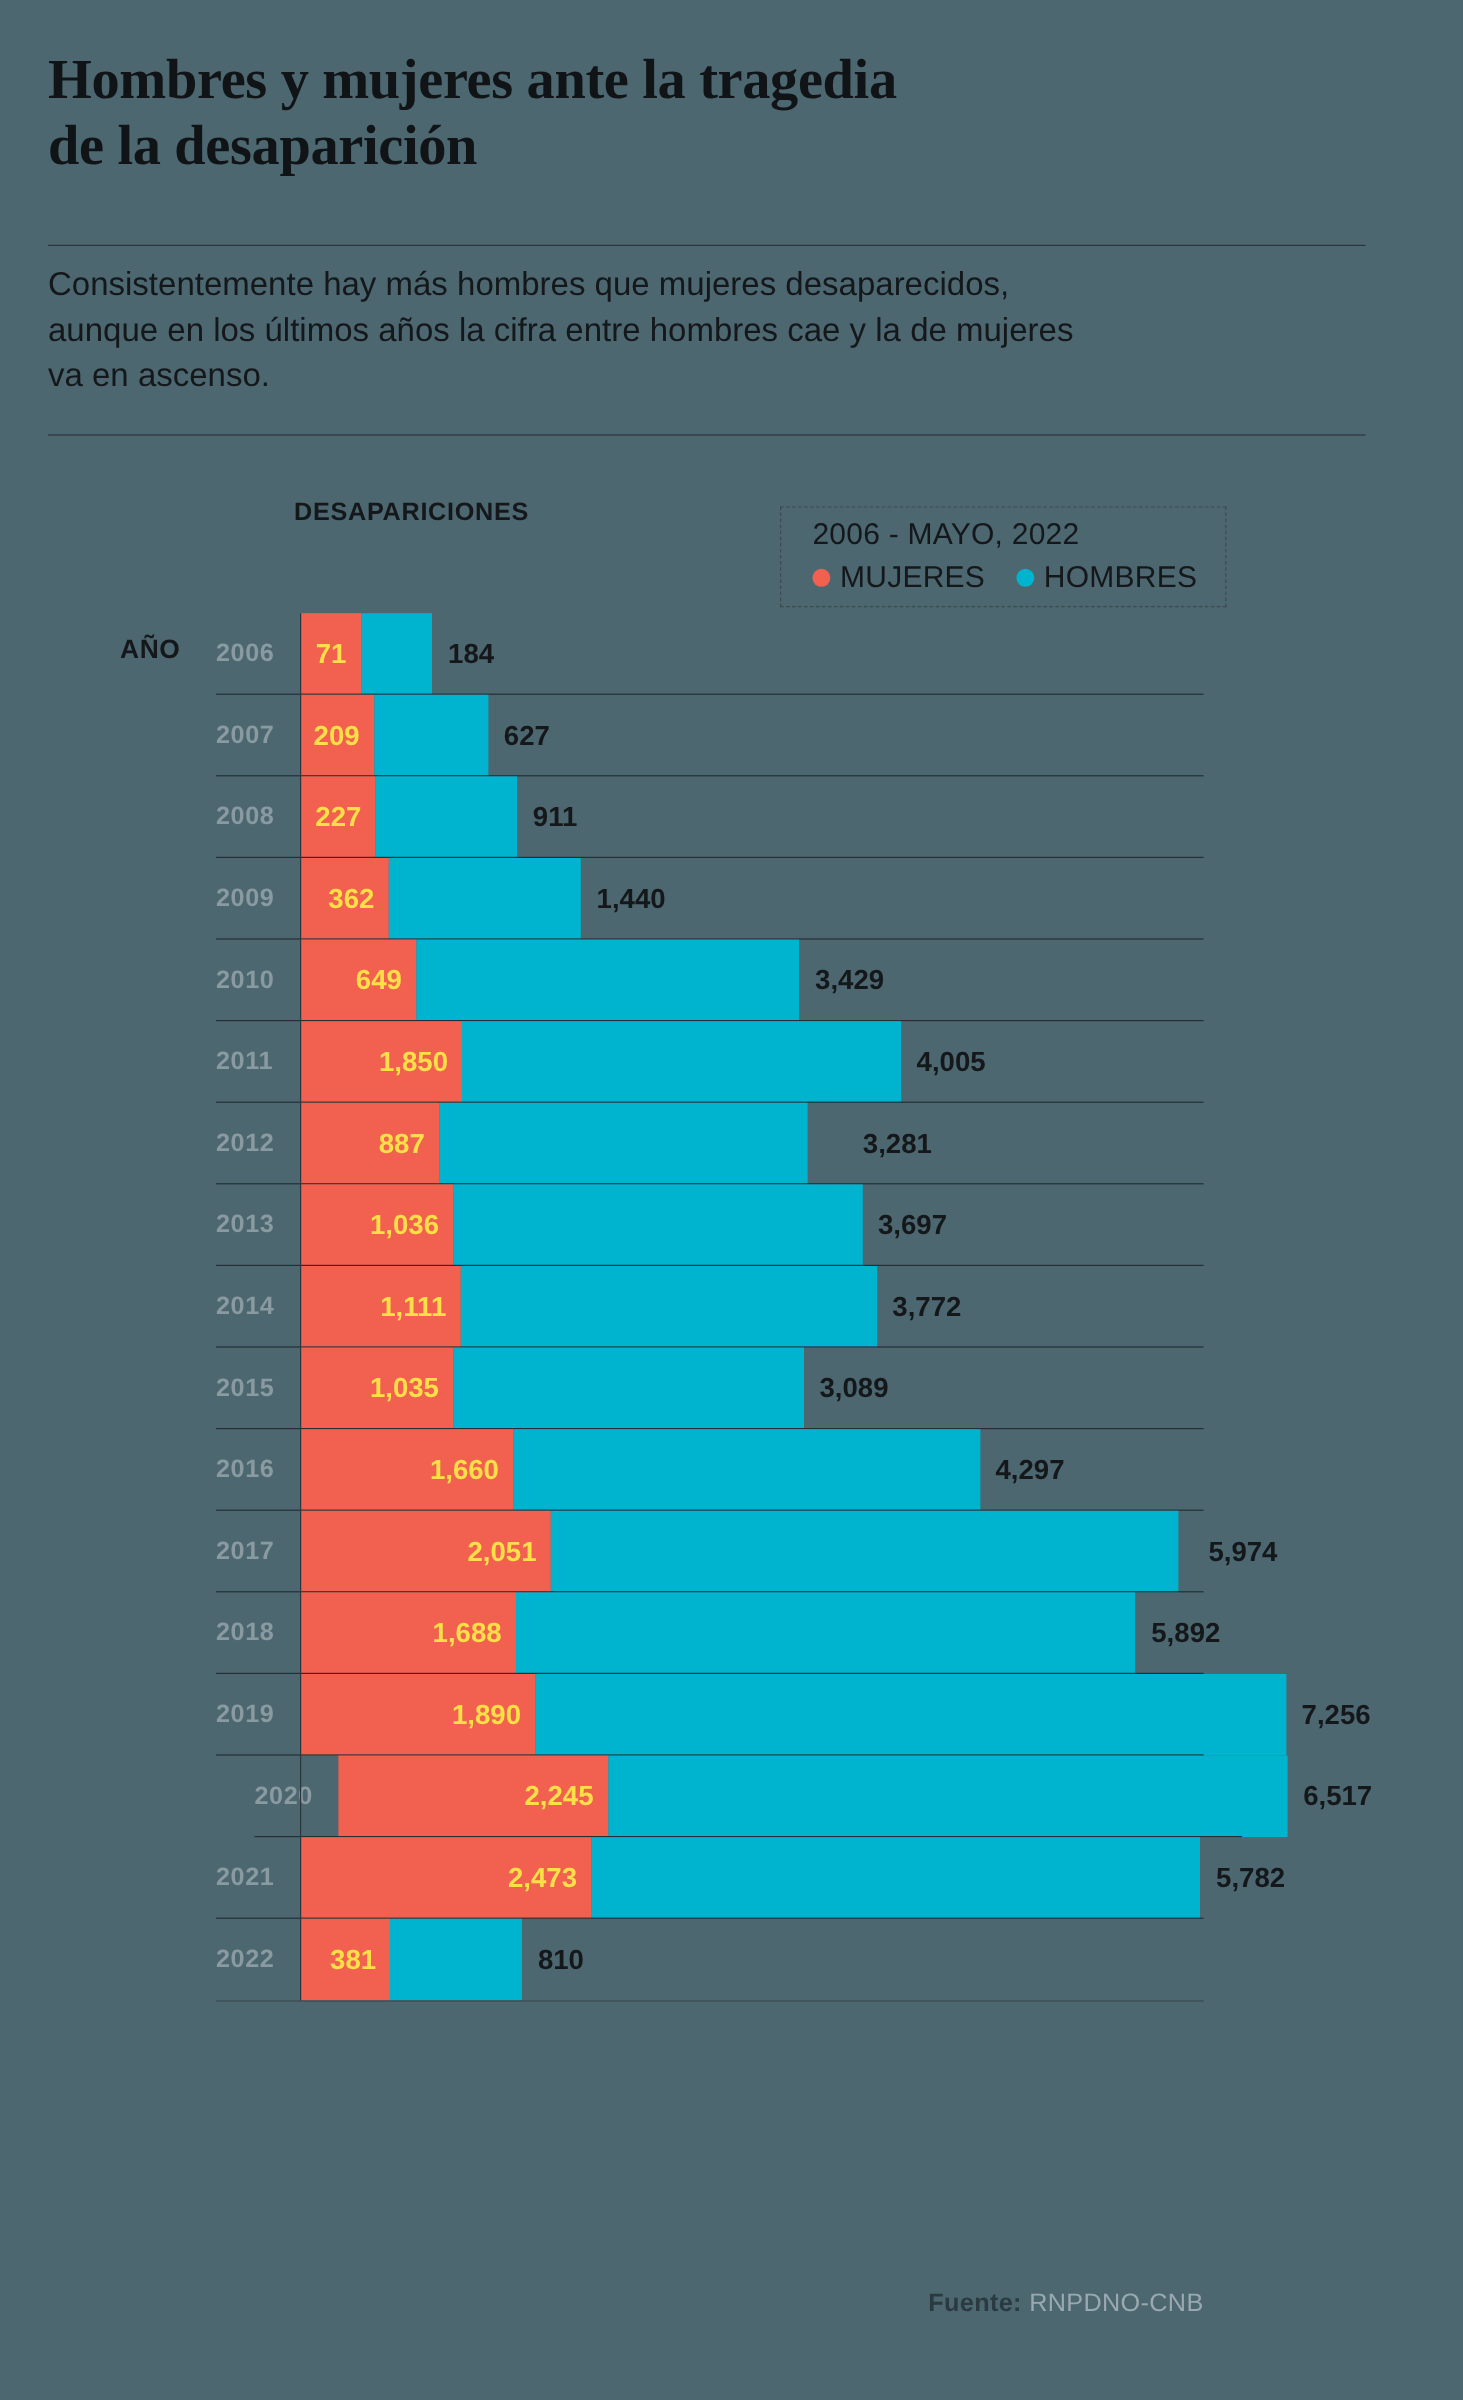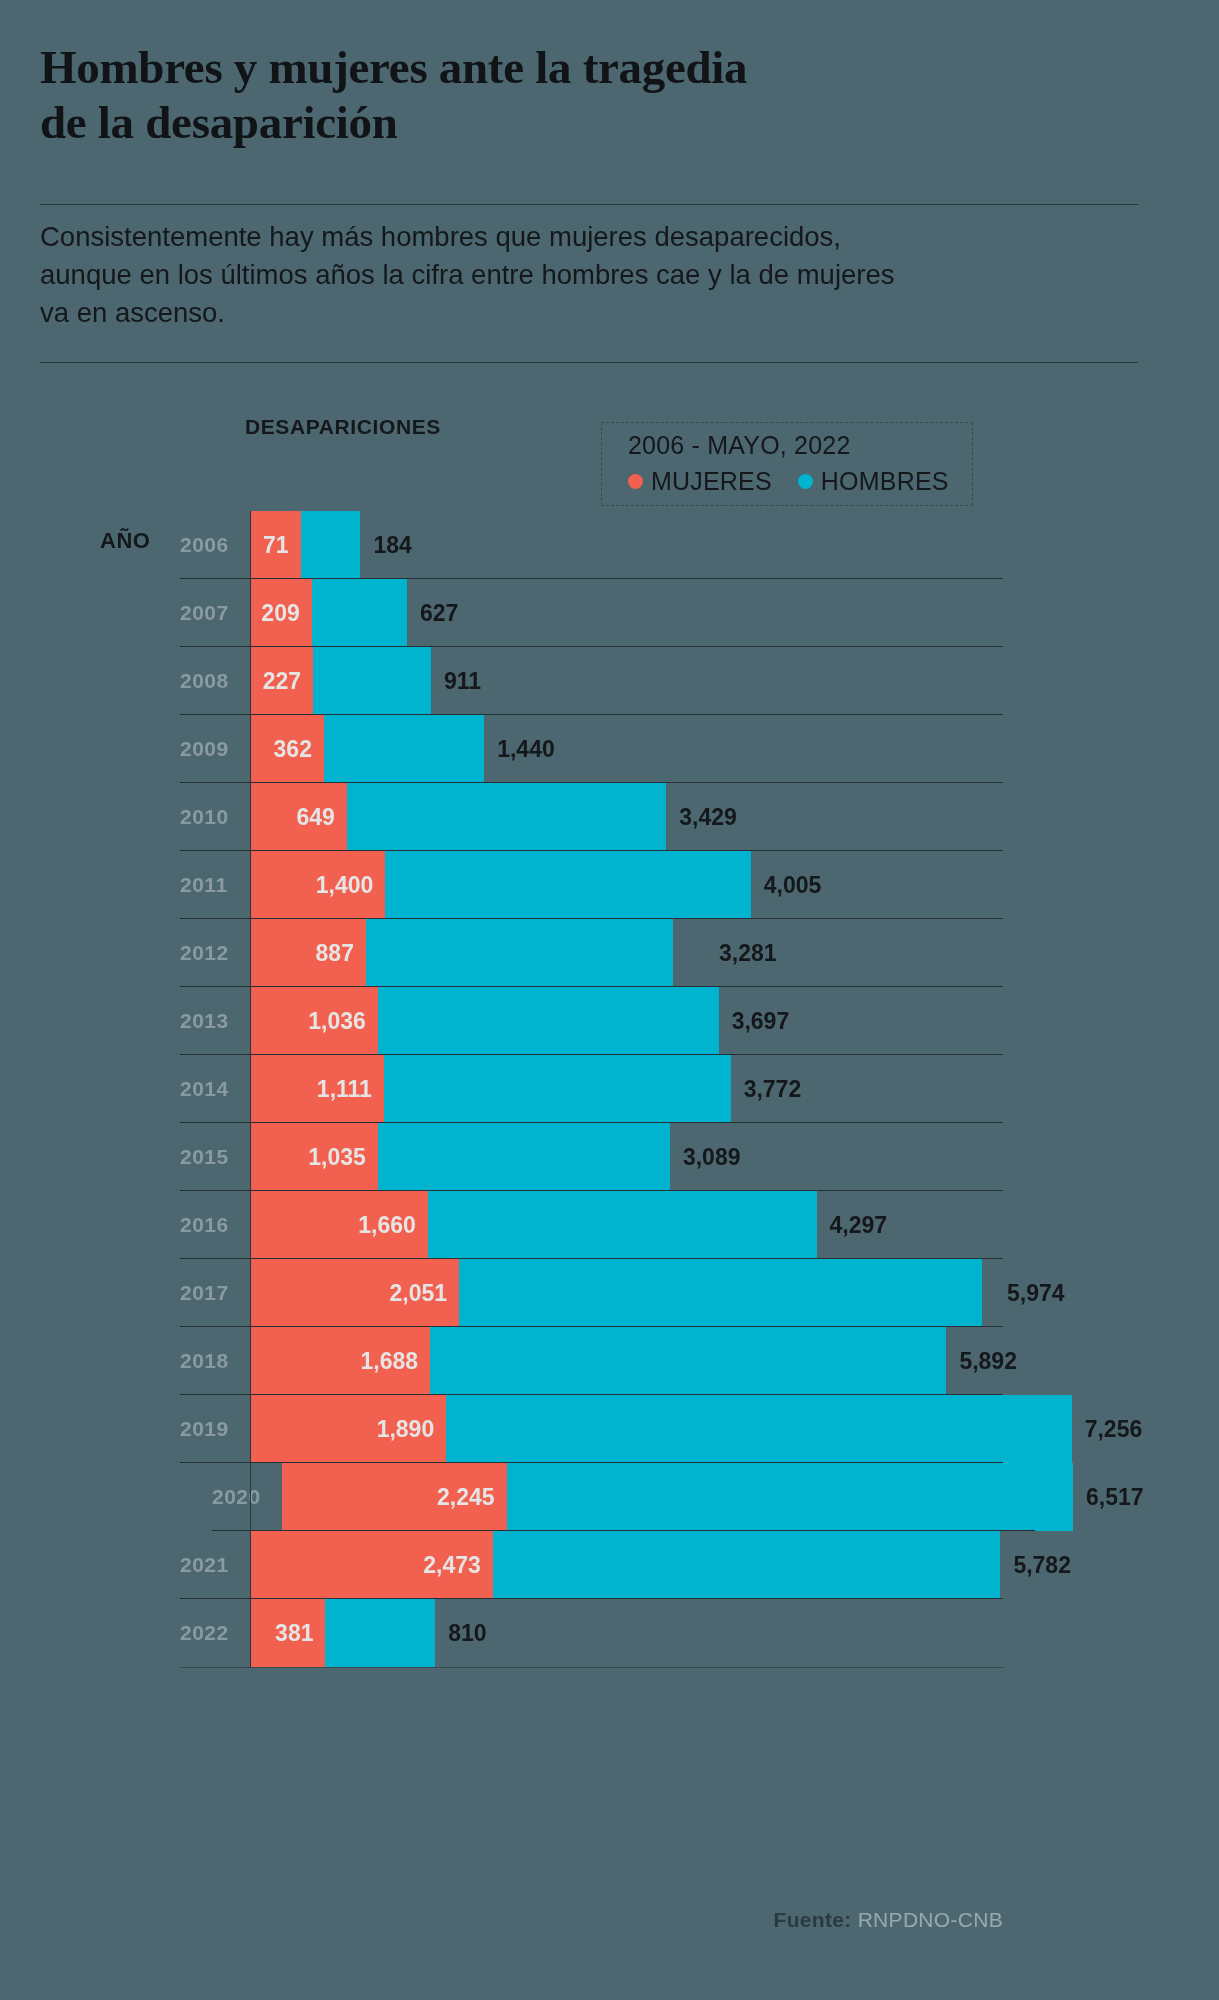--- a/index.html
+++ b/index.html
@@ -45,21 +45,21 @@
     letter-spacing:0.6px;
   }
   .year-head{
     position:absolute;left:100px;top:528px;
     font-size:22px;font-weight:bold;color:#14181b;
     letter-spacing:0.5px;
   }
 
   
   .legend{
-    position:absolute;left:601px;top:422px;
+    position:absolute;left:650px;top:422px;
     width:372px;height:84px;
     border:1px dashed #3c4a50;
     box-sizing:border-box;
   }
   .legend-range{
     position:absolute;left:26px;top:8px;
     font-size:25px;color:#14181b;letter-spacing:0.2px;
   }
   .legend-items{
     position:absolute;left:26px;top:44px;
@@ -87,21 +87,21 @@
   .bar{
     position:absolute;top:0;height:68px;
   }
   .bar-w{background:#f2604f;left:250px;}
   .bar-m{background:#00b3ce;}
   .vlabel{
     position:absolute;top:50%;transform:translateY(-50%);
     font-size:23px;font-weight:bold;
     white-space:nowrap;
   }
-  .vlabel-w{color:#e5e5e5;}
+  .vlabel-w{color:#fde047;}
   .vlabel-m{color:#14181b;}
 
   .baseline{
     position:absolute;left:180px;width:823px;height:0;
     border-top:1.6px solid #3a4a51;
   }
   .v-origin{
     position:absolute;left:250px;width:0;
     border-left:1.3px solid #2b373c;
   }
@@ -185,21 +185,21 @@
           <div class="bar bar-w" style="width: 96.92px; background: rgb(242, 96, 79);"></div>
           <div class="bar bar-m" style="left: 346.92px; width: 319.32px; background: rgb(0, 179, 206);"></div>
           <div class="vlabel vlabel-w" style="left: 334.92px; transform: translate(-100%, -50%);">649</div>
           <div class="vlabel vlabel-m" style="left: 679.24px;">3,429</div>
           <div class="gridline" style="border-top-color: rgb(36, 48, 54);"></div>
         </div>
         <div class="row" style="top: 851px;">
           <div class="ytick">2011</div>
           <div class="bar bar-w" style="width: 135.4px; background: rgb(242, 96, 79);"></div>
           <div class="bar bar-m" style="left: 385.4px; width: 365.4px; background: rgb(0, 179, 206);"></div>
-          <div class="vlabel vlabel-w" style="left: 373.4px; transform: translate(-100%, -50%);">1,400</div>
+          <div class="vlabel vlabel-w" style="left: 373.4px; transform: translate(-100%, -50%);">1,850</div>
           <div class="vlabel vlabel-m" style="left: 763.8px;">4,005</div>
           <div class="gridline" style="border-top-color: rgb(36, 48, 54);"></div>
         </div>
         <div class="row" style="top: 919px;">
           <div class="ytick">2012</div>
           <div class="bar bar-w" style="width: 115.96px; background: rgb(242, 96, 79);"></div>
           <div class="bar bar-m" style="left: 365.96px; width: 307.48px; background: rgb(0, 179, 206);"></div>
           <div class="vlabel vlabel-w" style="left: 353.96px; transform: translate(-100%, -50%);">887</div>
           <div class="vlabel vlabel-m" style="left: 719px;">3,281</div>
           <div class="gridline" style="border-top-color: rgb(36, 48, 54);"></div>

